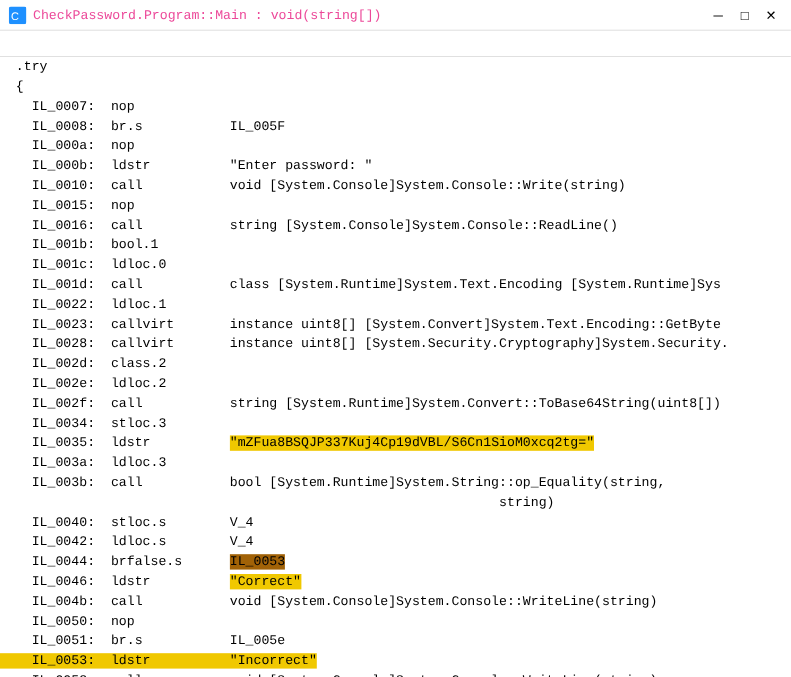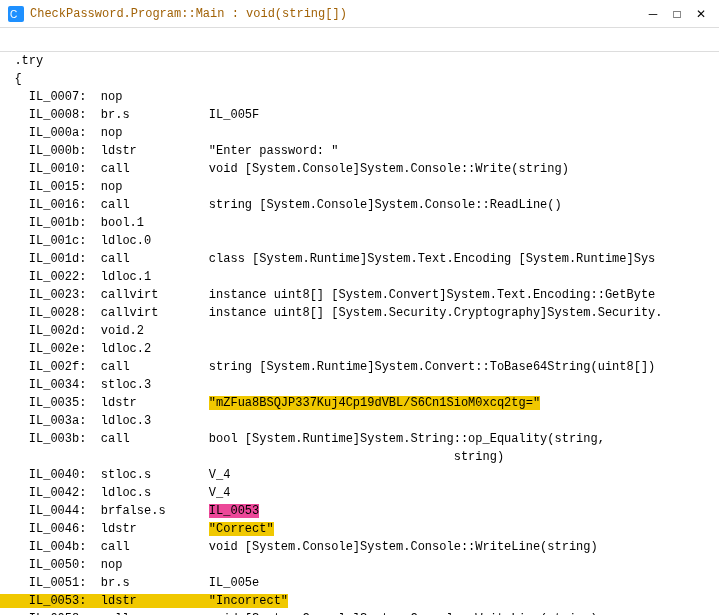--- a/index.html
+++ b/index.html
@@ -26,21 +26,21 @@
       width: 16px;
       height: 16px;
       margin-right: 6px;
       display: flex;
       align-items: center;
       justify-content: center;
     }
     .title-bar-text {
       flex: 1;
       font-size: 12px;
-      color: #a16207;
+      color: #ec4899;
     }
     .title-bar-controls {
       display: flex;
       gap: 4px;
     }
     .title-btn {
       width: 20px;
       height: 20px;
       background: transparent;
       border: none;
@@ -116,31 +116,31 @@
 <span>    IL_000b:  ldstr          "Enter password: "</span>
 <span>    IL_0010:  call           void [System.Console]System.Console::Write(string)</span>
 <span>    IL_0015:  nop</span>
 <span>    IL_0016:  call           string [System.Console]System.Console::ReadLine()</span>
 <span>    IL_001b:  bool.1</span>
 <span>    IL_001c:  ldloc.0</span>
 <span>    IL_001d:  call           class [System.Runtime]System.Text.Encoding [System.Runtime]Sys</span>
 <span>    IL_0022:  ldloc.1</span>
 <span>    IL_0023:  callvirt       instance uint8[] [System.Convert]System.Text.Encoding::GetByte</span>
 <span>    IL_0028:  callvirt       instance uint8[] [System.Security.Cryptography]System.Security.</span>
-<span>    IL_002d:  void.2</span>
+<span>    IL_002d:  class.2</span>
 <span>    IL_002e:  ldloc.2</span>
 <span>    IL_002f:  call           string [System.Runtime]System.Convert::ToBase64String(uint8[])</span>
 <span>    IL_0034:  stloc.3</span>
 <span>    IL_0035:  ldstr          <span style="background:#f0c800;">"mZFua8BSQJP337Kuj4Cp19dVBL/S6Cn1SioM0xcq2tg="</span></span>
 <span>    IL_003a:  ldloc.3</span>
 <span>    IL_003b:  call           bool [System.Runtime]System.String::op_Equality(string,</span>
 <span>                                                               string)</span>
 <span>    IL_0040:  stloc.s        V_4</span>
 <span>    IL_0042:  ldloc.s        V_4</span>
-<span>    IL_0044:  brfalse.s      <span style="background:#ec4899;">IL_0053</span></span>
+<span>    IL_0044:  brfalse.s      <span style="background:#a16207;">IL_0053</span></span>
 <span>    IL_0046:  ldstr          <span style="background:#f0c800;">"Correct"</span></span>
 <span>    IL_004b:  call           void [System.Console]System.Console::WriteLine(string)</span>
 <span>    IL_0050:  nop</span>
 <span>    IL_0051:  br.s           IL_005e</span>
 <span style="background:#f0c800;">    IL_0053:  ldstr          "Incorrect"</span>
 <span>    IL_0058:  call           void [System.Console]System.Console::WriteLine(string)</span>
 
 
 
 </pre>

